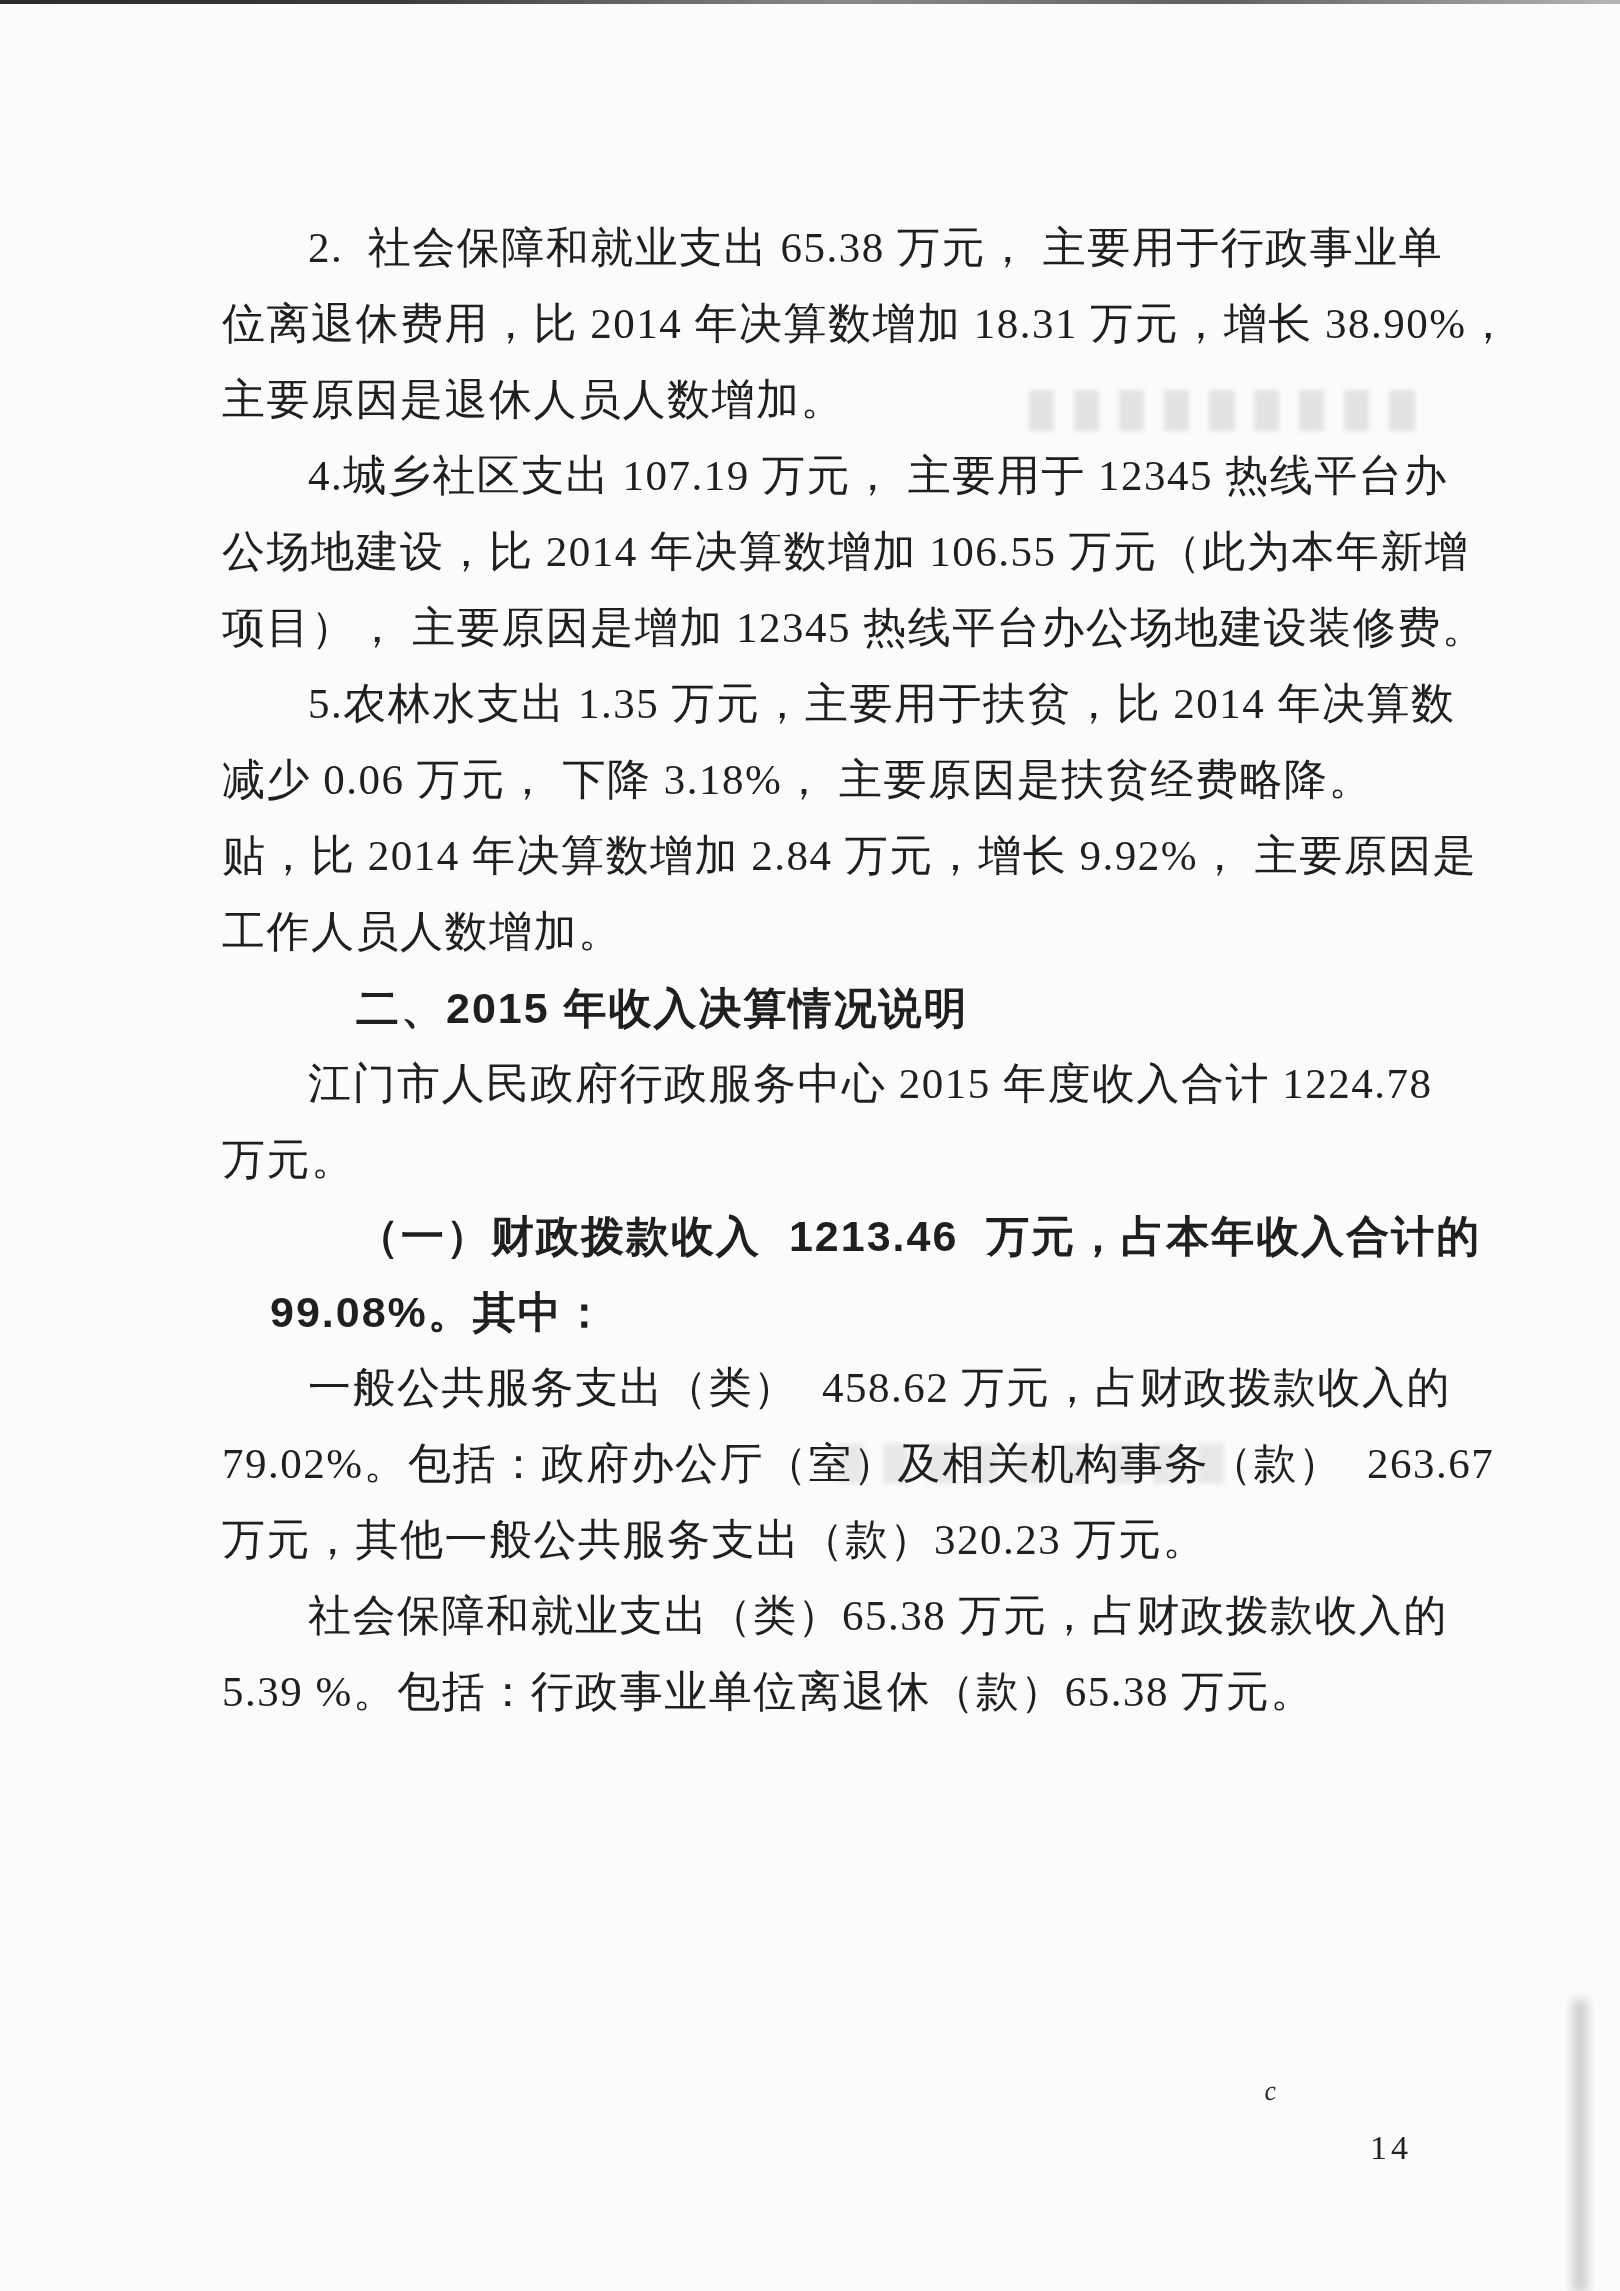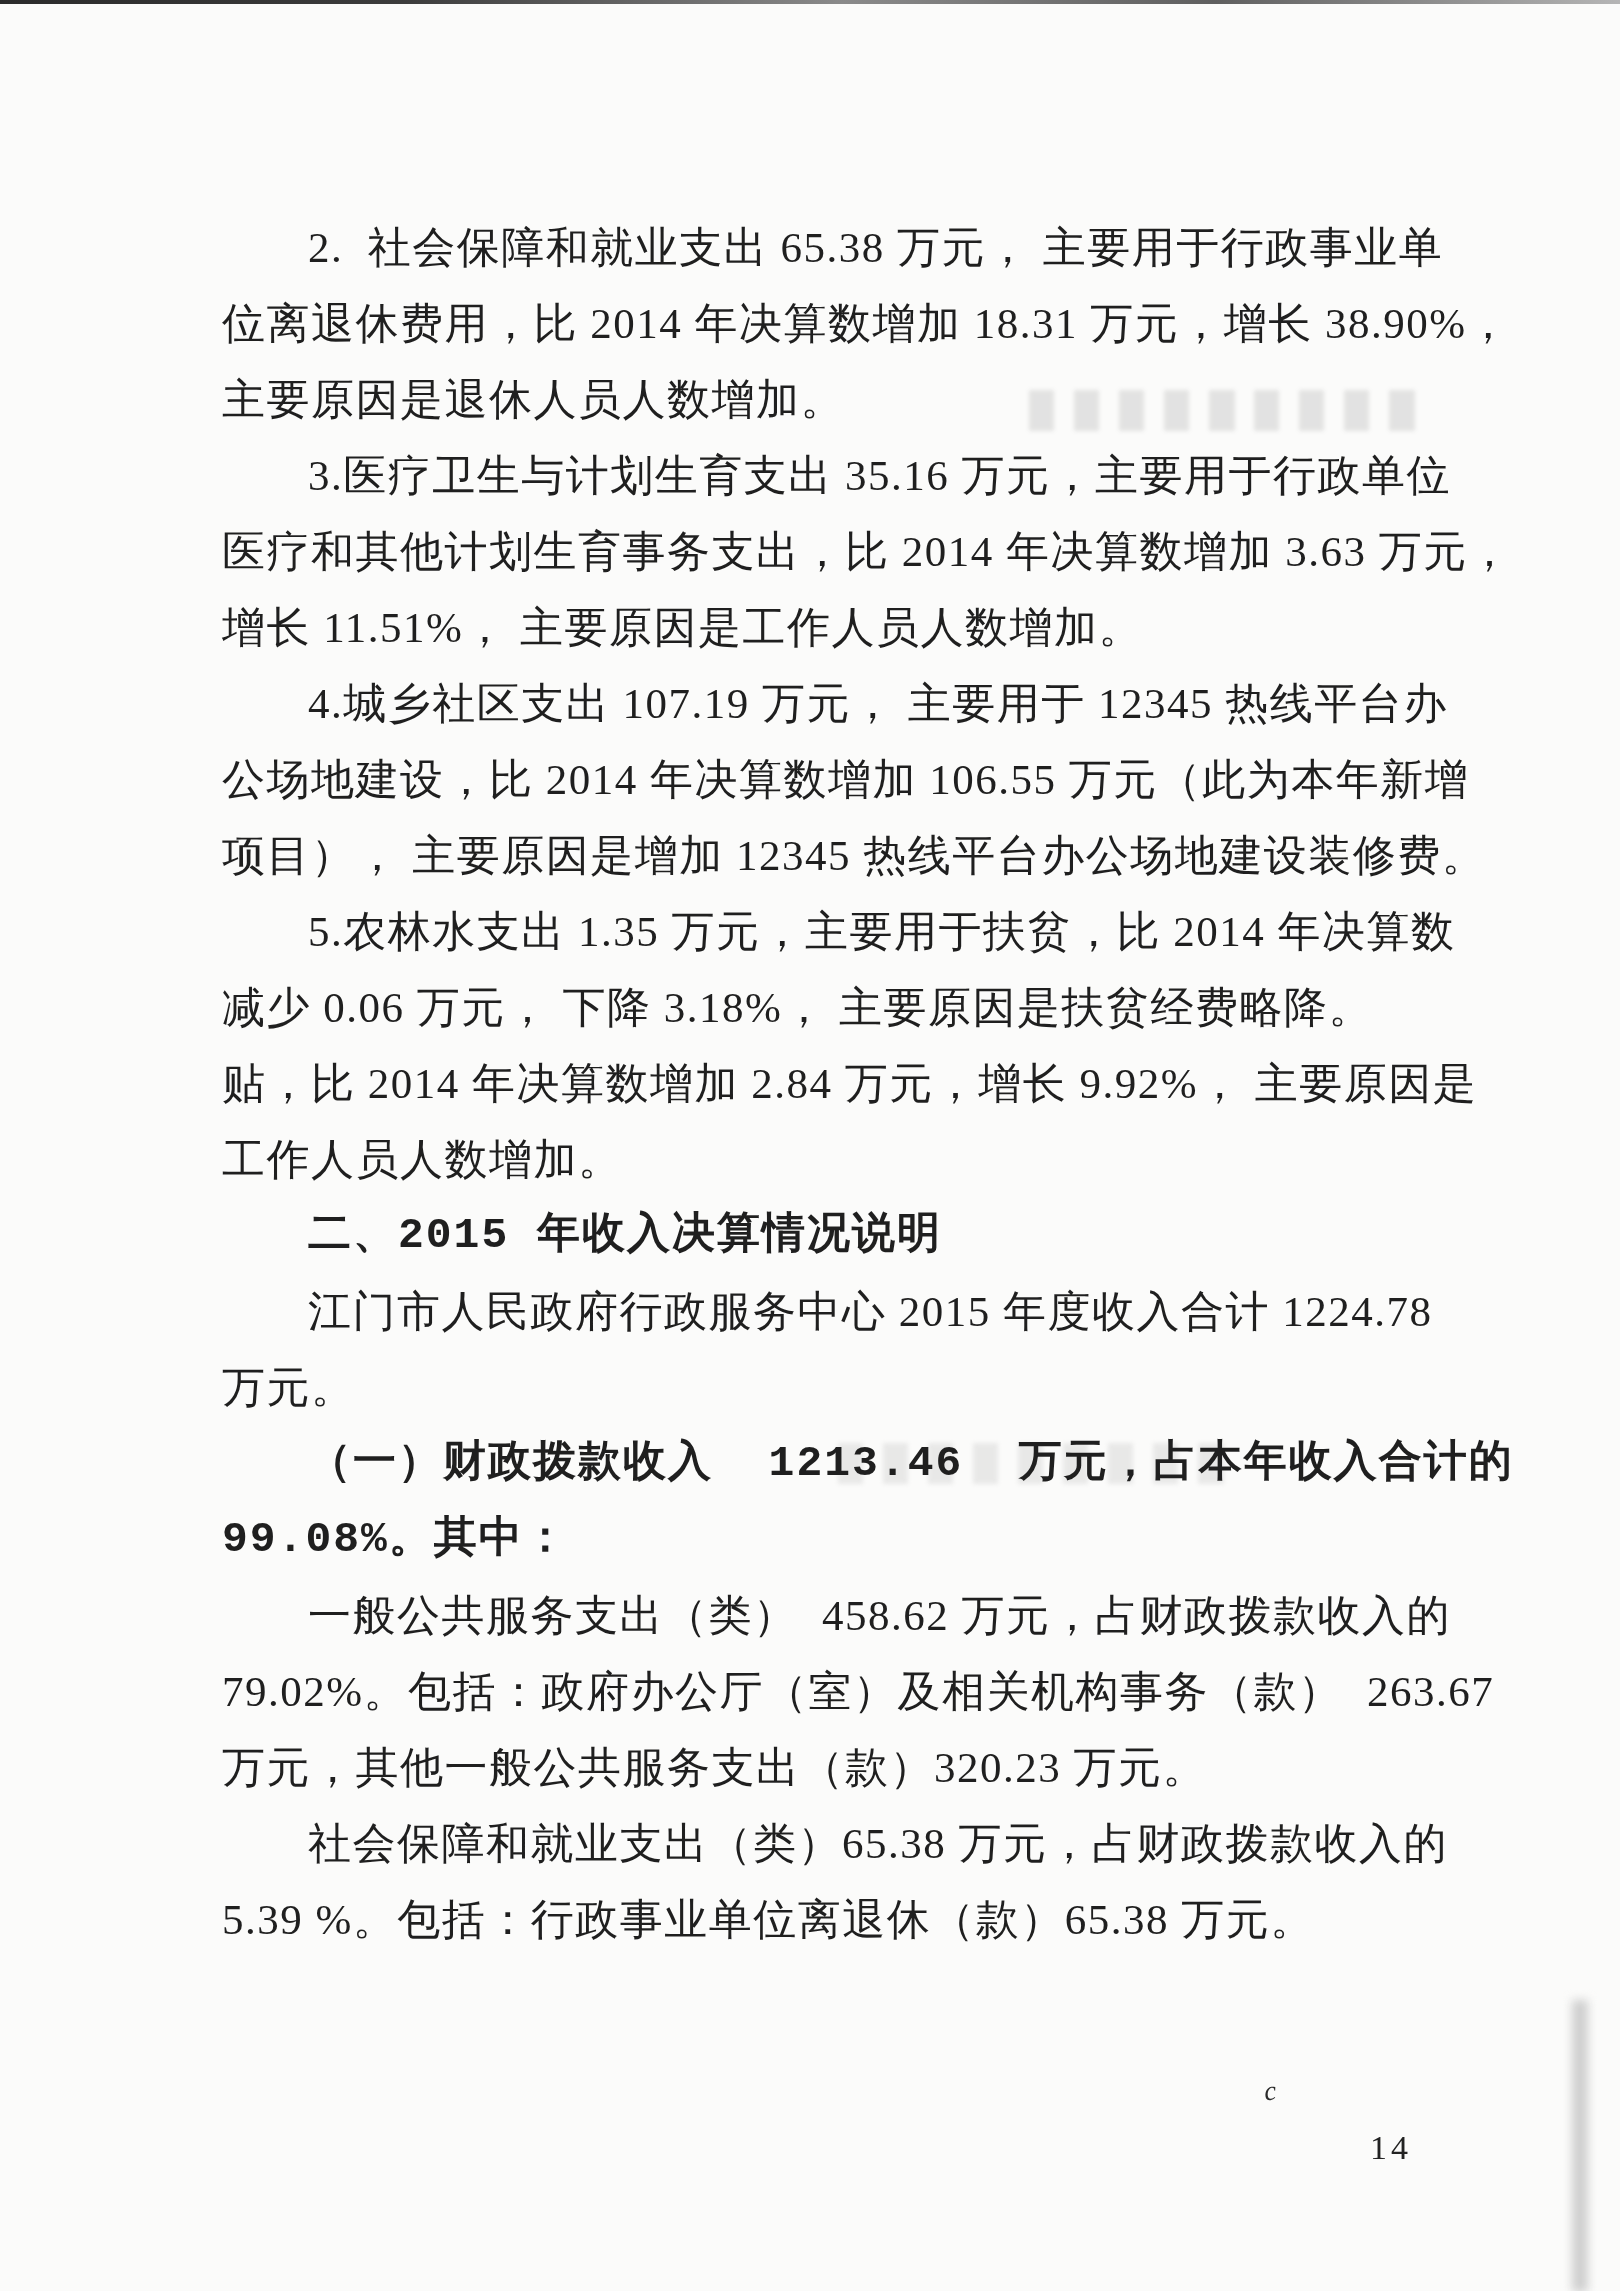--- a/index.html
+++ b/index.html
@@ -35,22 +35,23 @@
   }
   .line {
     font-size:43px;
     line-height:76px;
     letter-spacing:1.5px;
     white-space:pre;
   }
   .indent { padding-left:86px; }
   .bold {
     font-weight:700;
-    font-family:Liberation Mono, monospace;
+    font-family:Liberation Sans, sans-serif;
     letter-spacing:2px;
+    margin-left:48px;
   }
   .stray-mark {
     position:absolute; left:1264px; top:2076px;
     font-size:27.4px; font-style:italic; color:#2a2a2a;
     transform:rotate(-8deg);
   }
   .page-number {
     position:absolute; left:1370px; top:2129px;
     font-size:34px; letter-spacing:3.9px; color:#222;
   }
@@ -66,25 +67,20 @@
   <div class="ghost ghost-b"></div>
 
   <div class="textblock">
 
     <div>
       <div class="line indent">2.  社会保障和就业支出 65.38 万元， 主要用于行政事业单</div>
       <div class="line">位离退休费用，比 2014 年决算数增加 18.31 万元，增长 38.90%，</div>
       <div class="line">主要原因是退休人员人数增加。</div>
     </div>
 
-    <div>
-      <div class="line indent">3.医疗卫生与计划生育支出 35.16 万元，主要用于行政单位</div>
-      <div class="line">医疗和其他计划生育事务支出，比 2014 年决算数增加 3.63 万元，</div>
-      <div class="line">增长 11.51%， 主要原因是工作人员人数增加。</div>
-    </div>
 
     <div>
       <div class="line indent">4.城乡社区支出 107.19 万元， 主要用于 12345 热线平台办</div>
       <div class="line">公场地建设，比 2014 年决算数增加 106.55 万元（此为本年新增</div>
       <div class="line">项目）， 主要原因是增加 12345 热线平台办公场地建设装修费。</div>
     </div>
 
     <div>
       <div class="line indent">5.农林水支出 1.35 万元，主要用于扶贫，比 2014 年决算数</div>
       <div class="line">减少 0.06 万元， 下降 3.18%， 主要原因是扶贫经费略降。</div>

